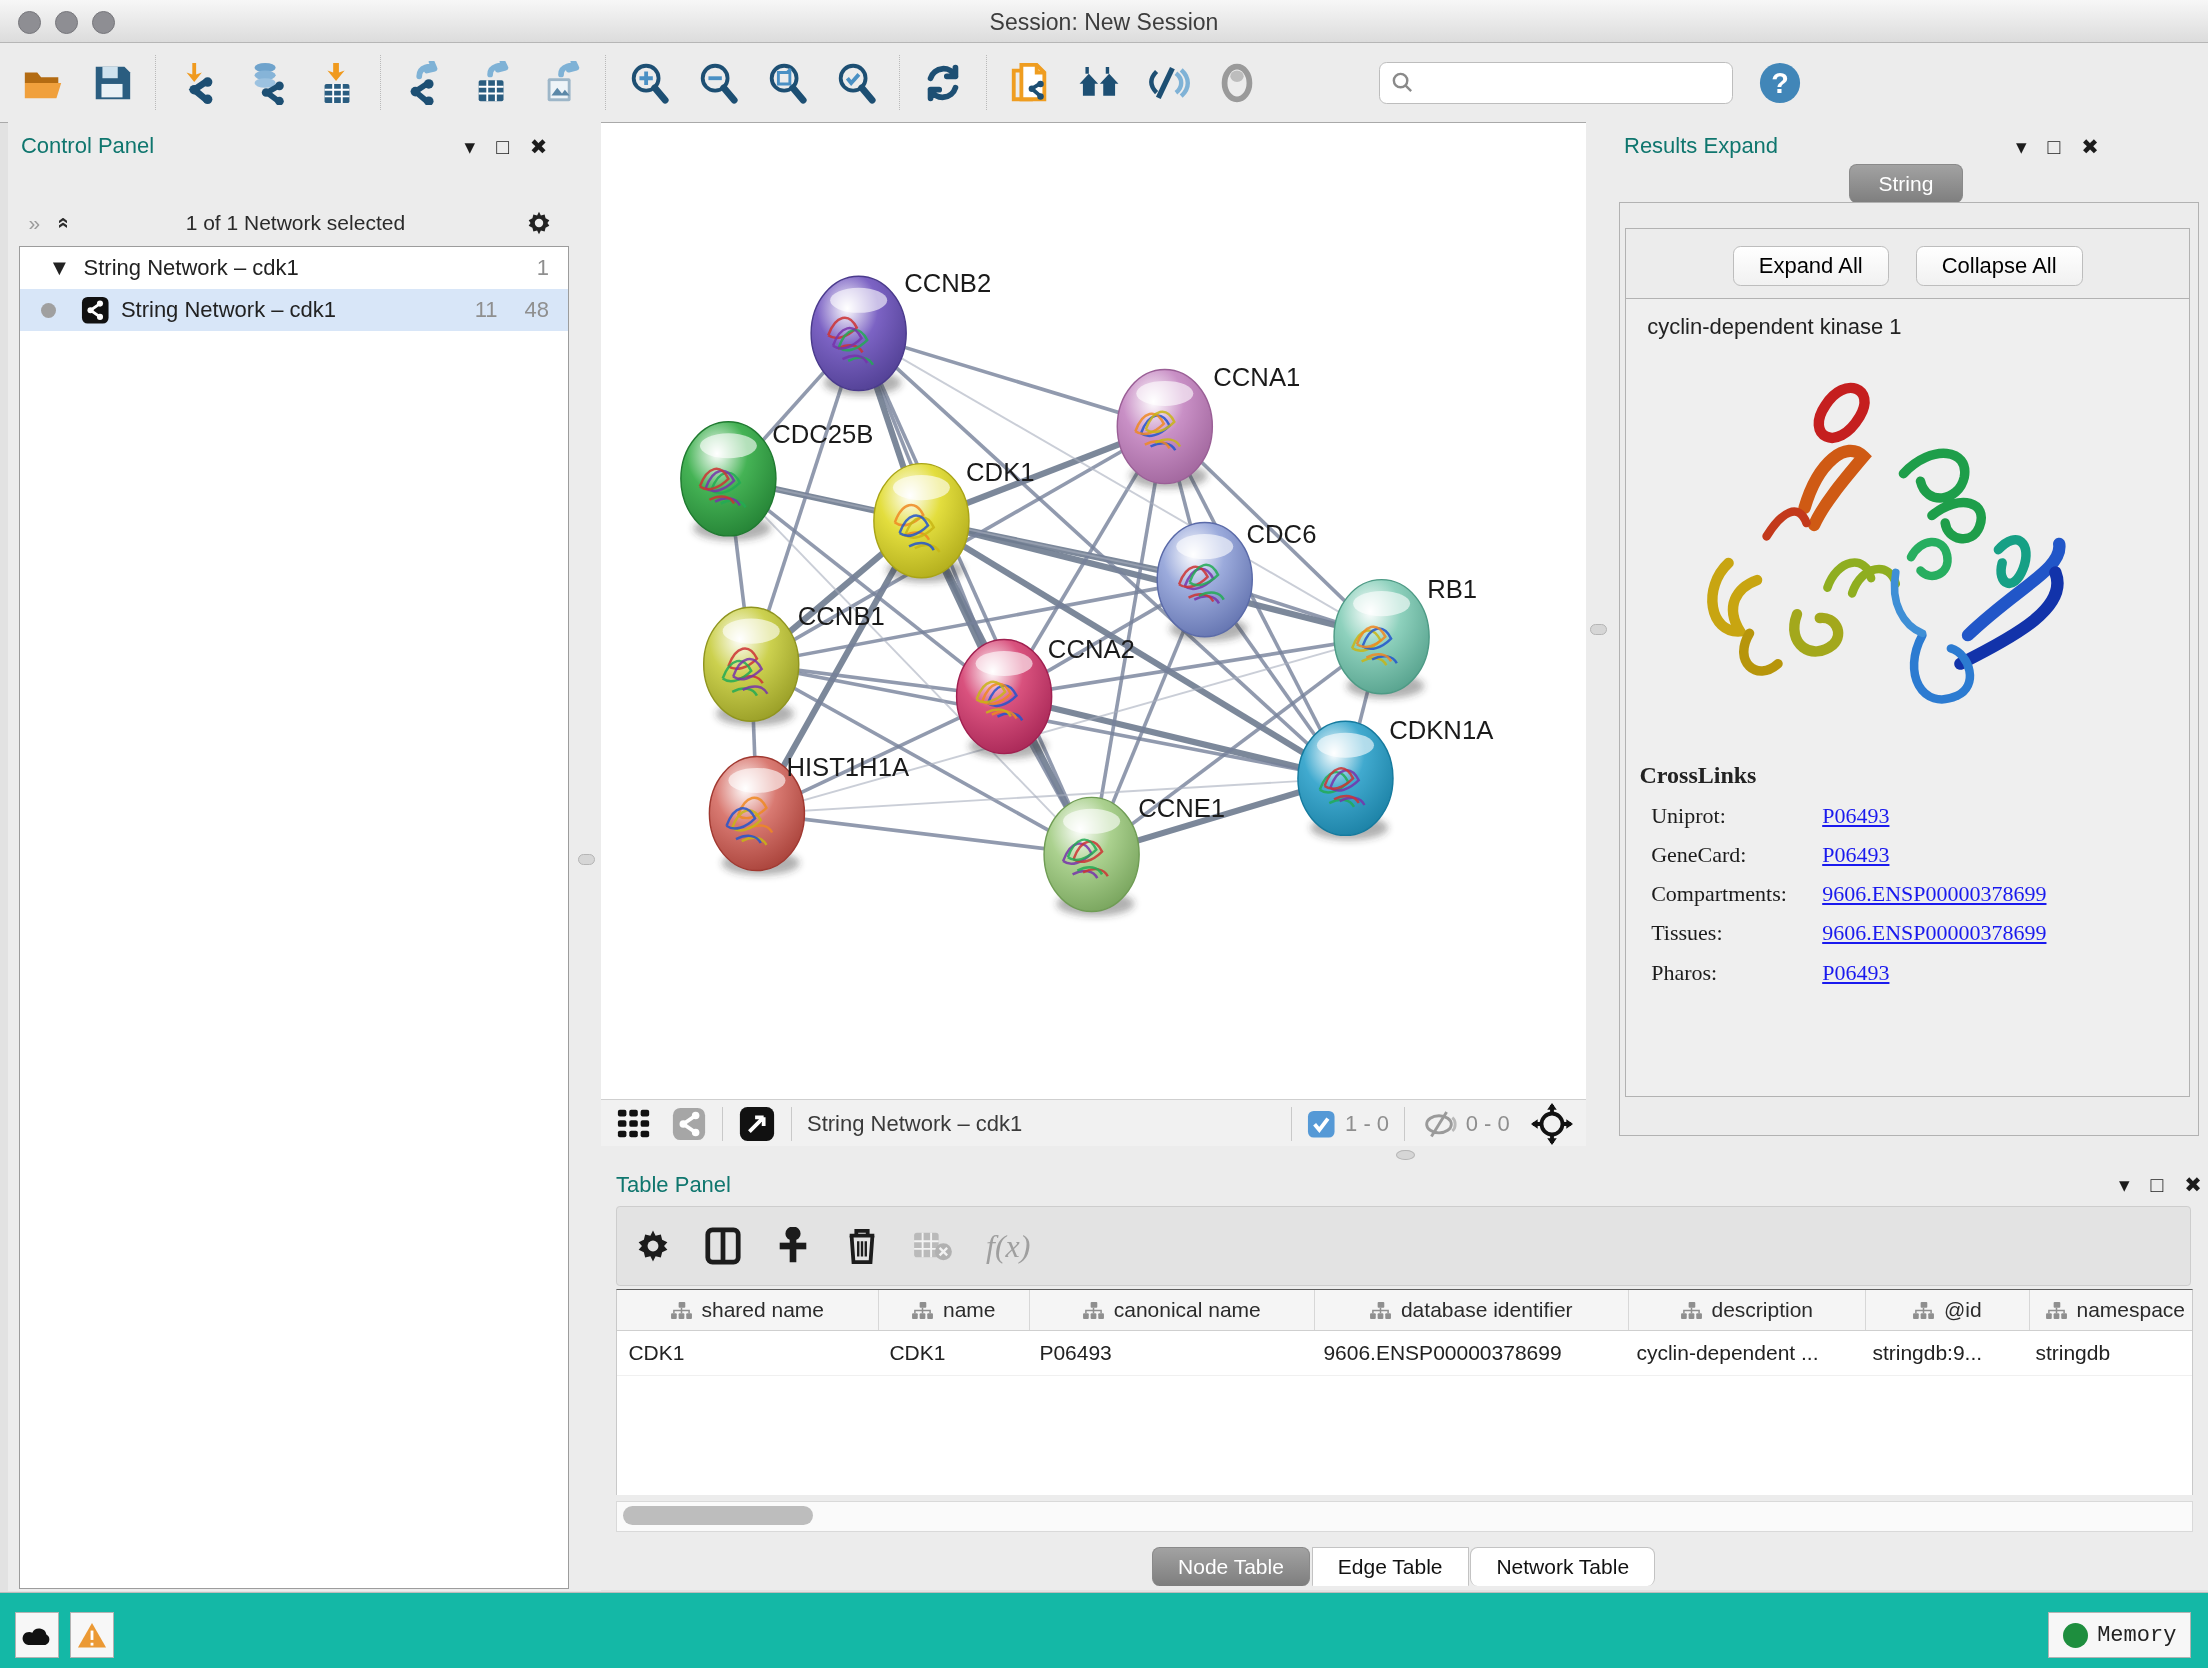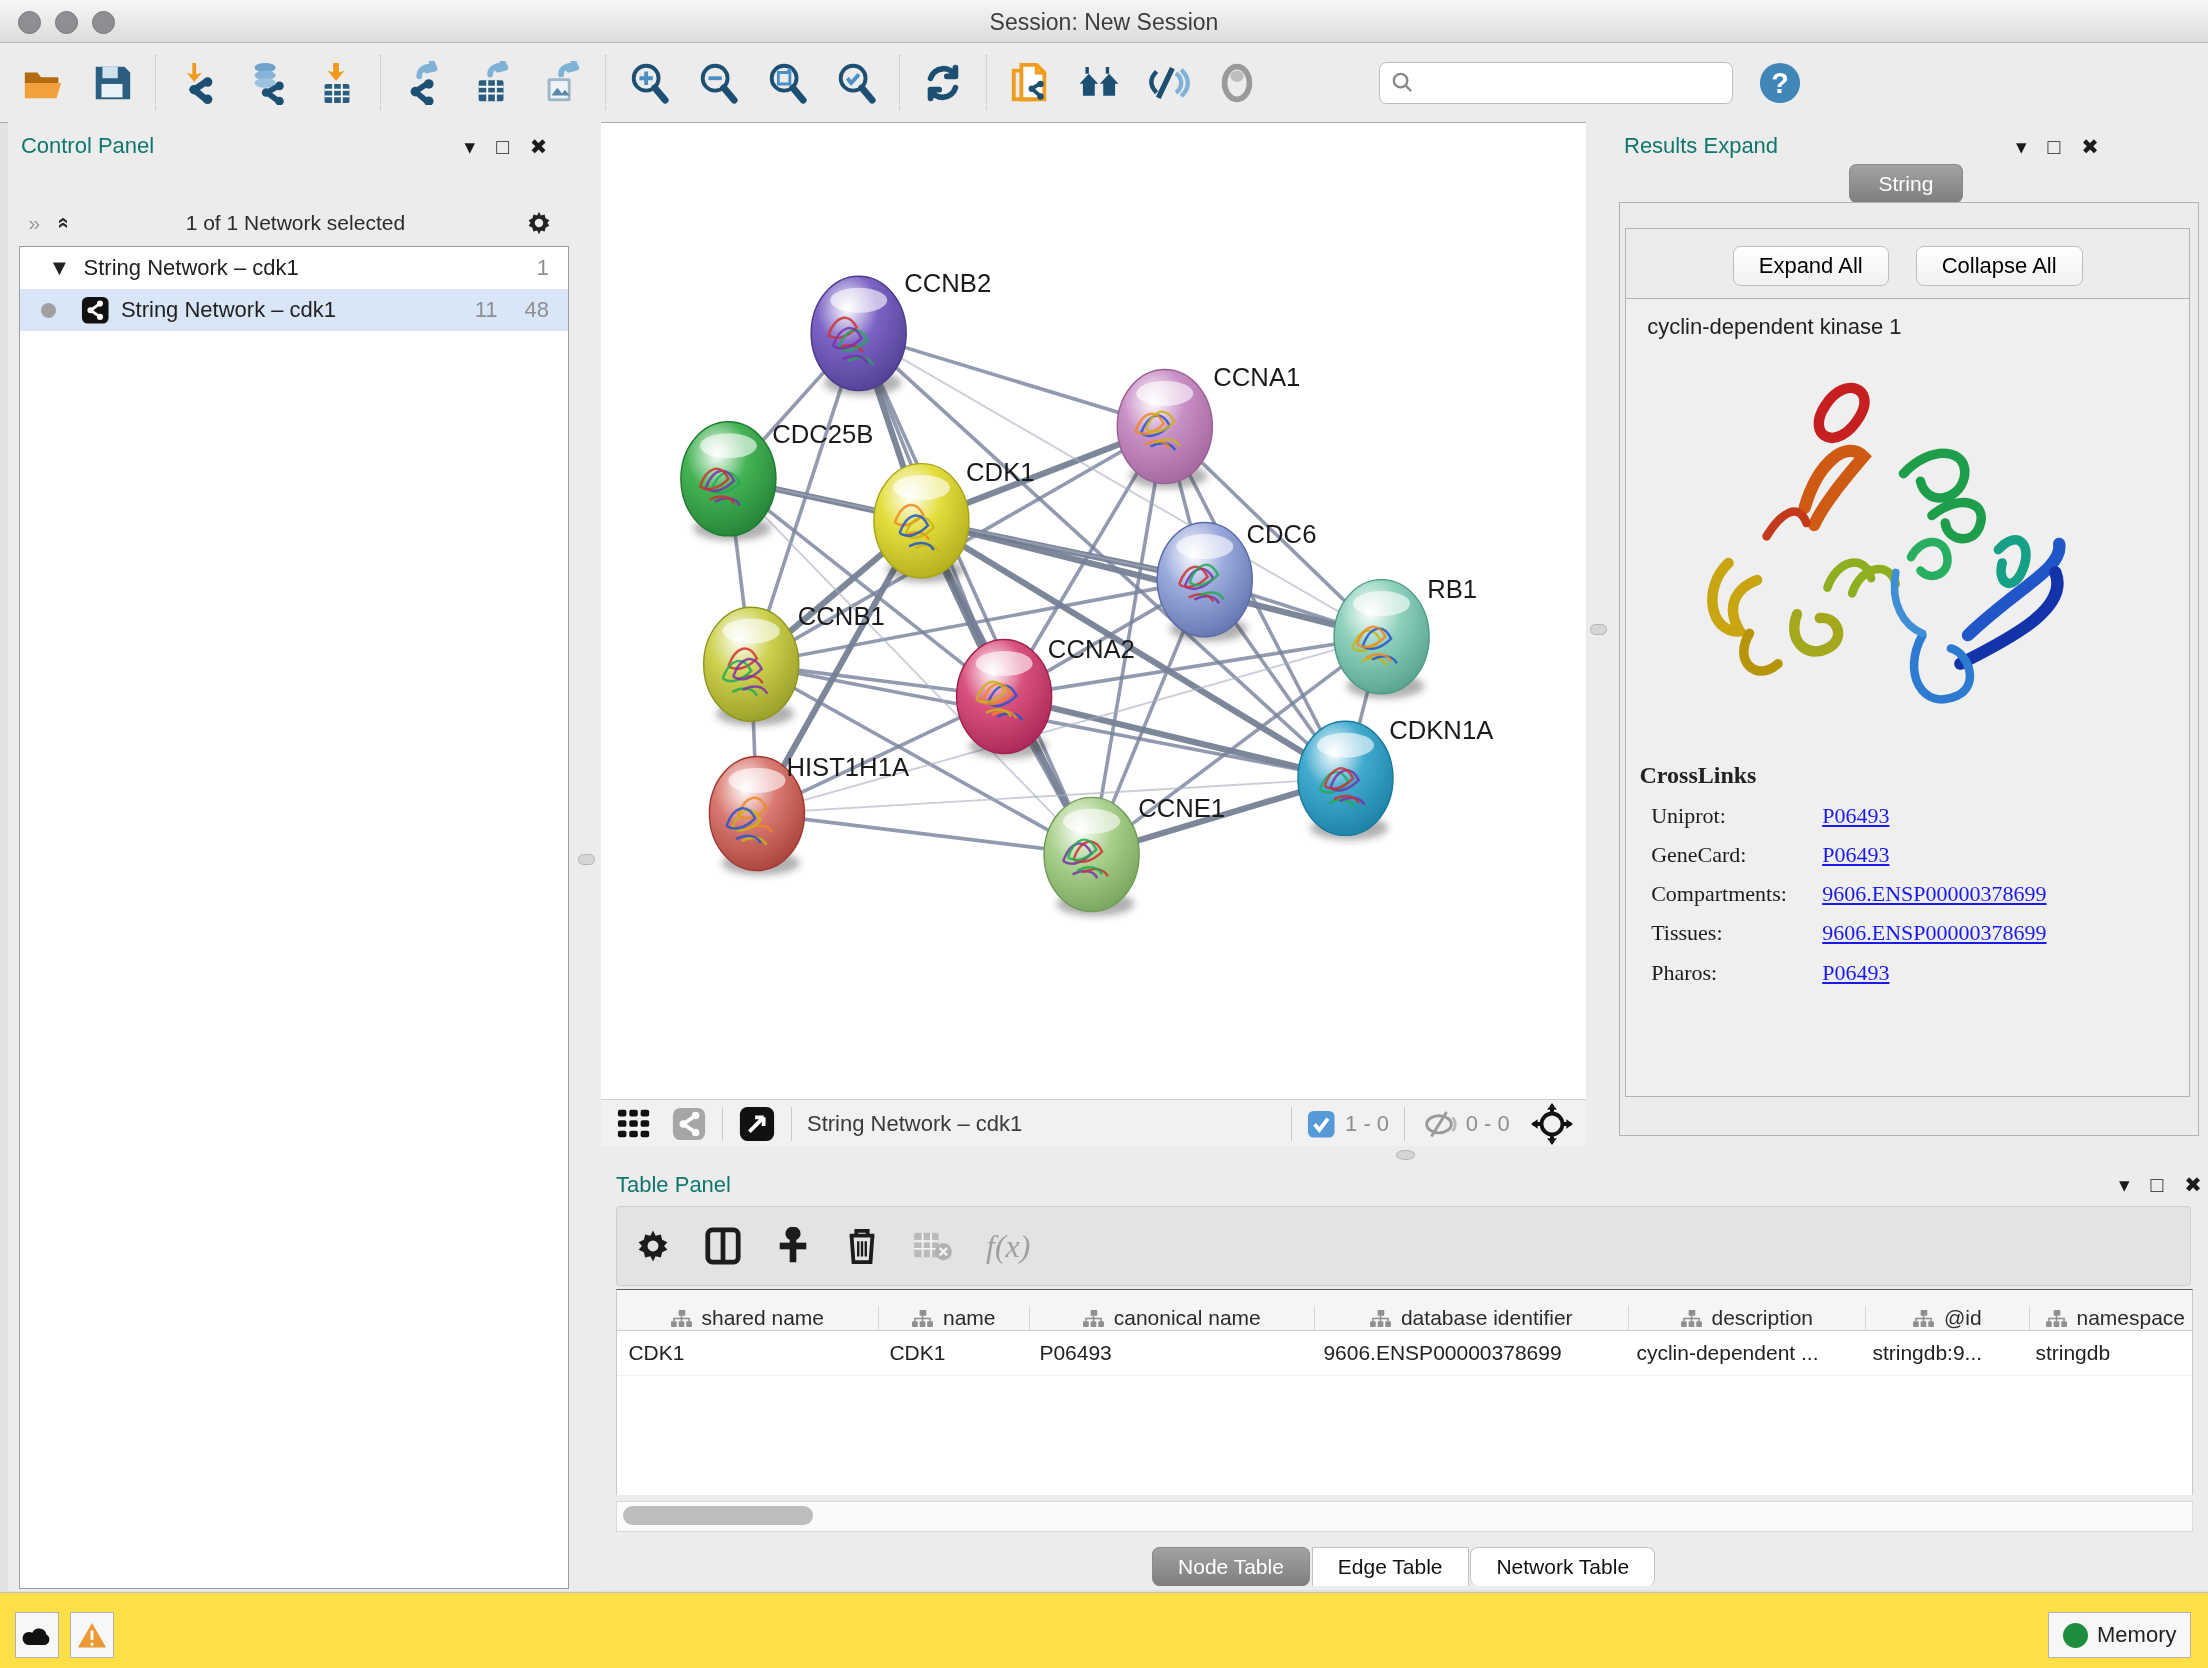--- a/index.html
+++ b/index.html
@@ -41,29 +41,29 @@
   .rp-btn{height:40px;background:linear-gradient(#ffffff,#f1f1f1);border:1px solid #bdbdbd;border-radius:7.6px;font-size:22px;padding:0 25px;cursor:pointer;}
   #rp-innerbox{left:5.7px;top:95px;width:563px;height:797px;border:1px solid #b2b2b2;background:#efefef;}
   .serif{font-family:"Liberation Serif","DejaVu Serif",serif;}
   .xlrow{display:flex;font-size:22px;margin:13.3px 0 13.3px 25px;}
   .xlrow .xlab{width:171px;color:#1c1c1c;}
   .xlrow a{color:#1a1aee;text-decoration:underline;cursor:pointer;}
   
   #tablepanel{left:601px;top:1162px;width:1607px;height:428px;background:#ececec;}
   #tp-toolbar{left:15px;top:44px;width:1575px;height:80px;background:#e3e3e3;border:1px solid #cdcdcd;border-radius:3.8px;display:flex;align-items:center;gap:32px;padding-left:17px;box-sizing:border-box;}
   #tp-table{left:15px;top:127px;width:1575px;height:205px;background:#fff;border-top:1.9px solid #5d5d5d;border-left:1px solid #c9c9c9;border-right:1px solid #c9c9c9;overflow:hidden;}
-  .thrw{display:flex;background:#f5f5f5;border-bottom:1px solid #cfcfcf;height:40px;align-items:flex-end;}
+  .thrw{display:flex;background:#f5f5f5;border-bottom:1px solid #cfcfcf;height:40px;}
   .thc{display:flex;align-items:center;justify-content:center;gap:9.5px;font-size:21px;color:#2b2b2b;border-right:1px solid #d7d7d7;overflow:hidden;white-space:nowrap;flex:none;cursor:pointer;}
   .tdrw{display:flex;height:44px;border-bottom:1px solid #f0f0f0;}
   .tdc{display:flex;align-items:center;font-size:21px;padding-left:11.4px;box-sizing:border-box;overflow:hidden;white-space:nowrap;flex:none;}
   #tp-scroll{left:15px;top:339px;width:1575px;height:28.5px;background:#fafafa;border:1px solid #d9d9d9;}
   #tp-thumb{left:5.7px;top:3.8px;width:190px;height:19px;background:#bdbdbd;border-radius:9.5px;}
   #tp-tabs{bottom:3.8px;width:100%;display:flex;justify-content:center;}
   
-  #statusbar{left:0;top:1592px;width:2208px;height:76px;background:#fde047;border-top:1px solid #bdbdbd;}
+  #statusbar{left:0;top:1592px;width:2208px;height:76px;background:#14b8a6;border-top:1px solid #bdbdbd;font-family:Liberation Mono, monospace;}
   .sbtn{position:absolute;top:19px;height:44px;background:#f7f7f7;border:1px solid #b3b3b3;display:flex;align-items:center;justify-content:center;cursor:pointer;}
   #memorybtn{right:17px;width:141px;font-size:22px;gap:9.5px;}
   .dotgreen{width:25px;height:25px;border-radius:50%;background:#1e8e3e;}
   svg{display:block;}
   text{font-family:"Liberation Sans","DejaVu Sans",sans-serif;}
 </style>
 </head>
 <body>
 
 <div id="titlebar" class="abs">

